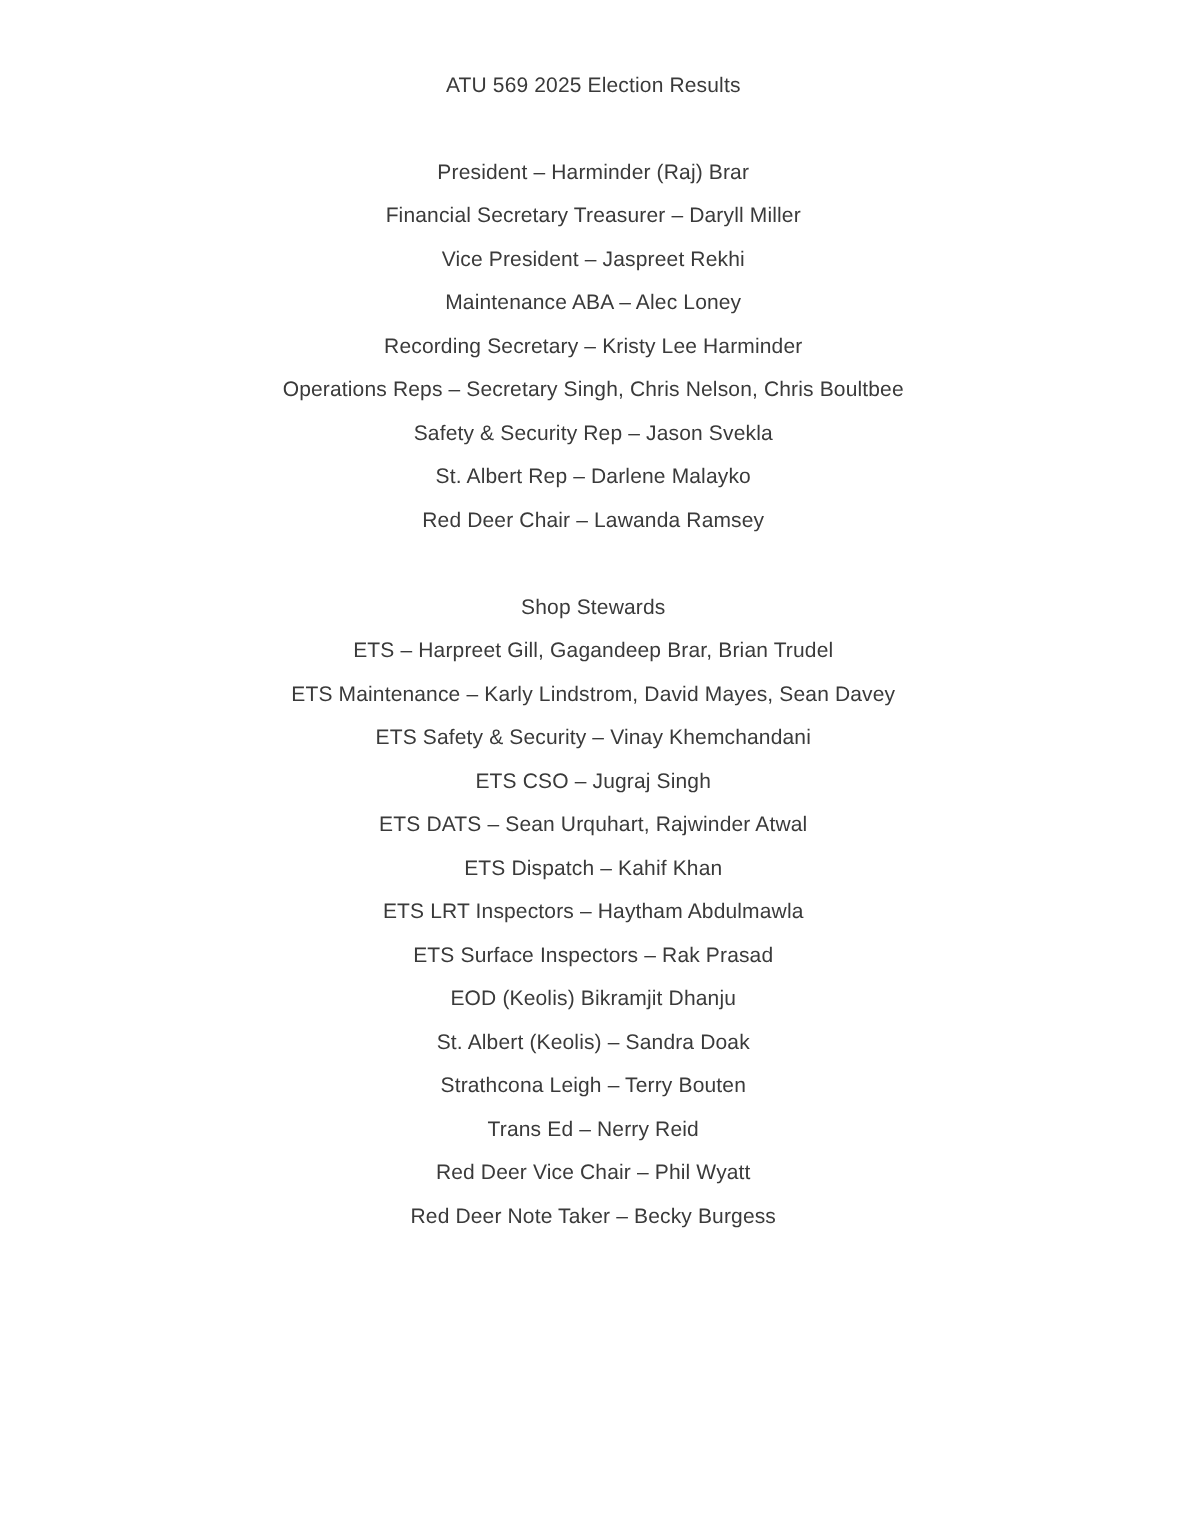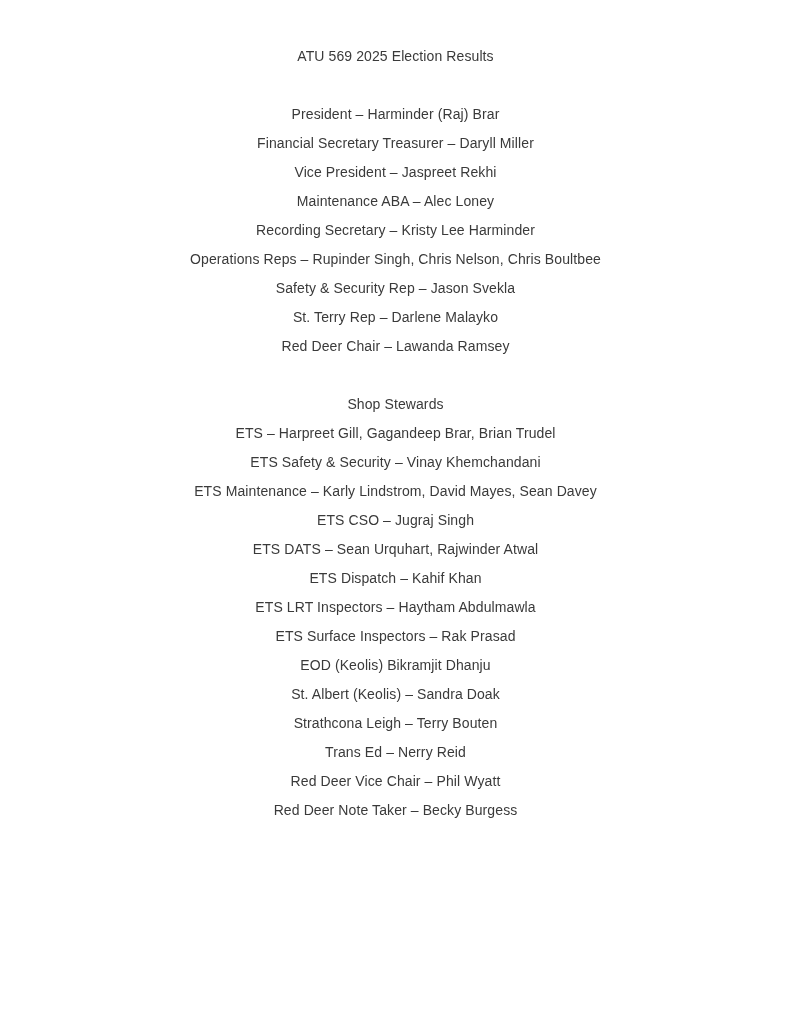--- a/index.html
+++ b/index.html
@@ -41,34 +41,34 @@
   <div class="line title-line">ATU 569 2025 Election Results</div>
 
   <div class="spacer"></div>
 
   <div>
       <div class="line">President – Harminder (Raj) Brar</div>
       <div class="line">Financial Secretary Treasurer – Daryll Miller</div>
       <div class="line">Vice President – Jaspreet Rekhi</div>
       <div class="line">Maintenance ABA – Alec Loney</div>
       <div class="line">Recording Secretary – Kristy Lee Harminder</div>
-      <div class="line">Operations Reps – Rupinder Singh, Chris Nelson, Chris Boultbee</div>
+      <div class="line">Operations Reps – Secretary Singh, Chris Nelson, Chris Boultbee</div>
       <div class="line">Safety &amp; Security Rep – Jason Svekla</div>
-      <div class="line">St. Terry Rep – Darlene Malayko</div>
+      <div class="line">St. Albert Rep – Darlene Malayko</div>
       <div class="line">Red Deer Chair – Lawanda Ramsey</div>
     </div>
 
   <div class="spacer"></div>
 
   <div class="line">Shop Stewards</div>
 
   <div>
       <div class="line">ETS – Harpreet Gill, Gagandeep Brar, Brian Trudel</div>
+      <div class="line">ETS Maintenance – Karly Lindstrom, David Mayes, Sean Davey</div>
       <div class="line">ETS Safety &amp; Security – Vinay Khemchandani</div>
-      <div class="line">ETS Maintenance – Karly Lindstrom, David Mayes, Sean Davey</div>
       <div class="line">ETS CSO – Jugraj Singh</div>
       <div class="line">ETS DATS – Sean Urquhart, Rajwinder Atwal</div>
       <div class="line">ETS Dispatch – Kahif Khan</div>
       <div class="line">ETS LRT Inspectors – Haytham Abdulmawla</div>
       <div class="line">ETS Surface Inspectors – Rak Prasad</div>
       <div class="line">EOD (Keolis) Bikramjit Dhanju</div>
       <div class="line">St. Albert (Keolis) – Sandra Doak</div>
       <div class="line">Strathcona Leigh – Terry Bouten</div>
       <div class="line">Trans Ed – Nerry Reid</div>
       <div class="line">Red Deer Vice Chair – Phil Wyatt</div>

